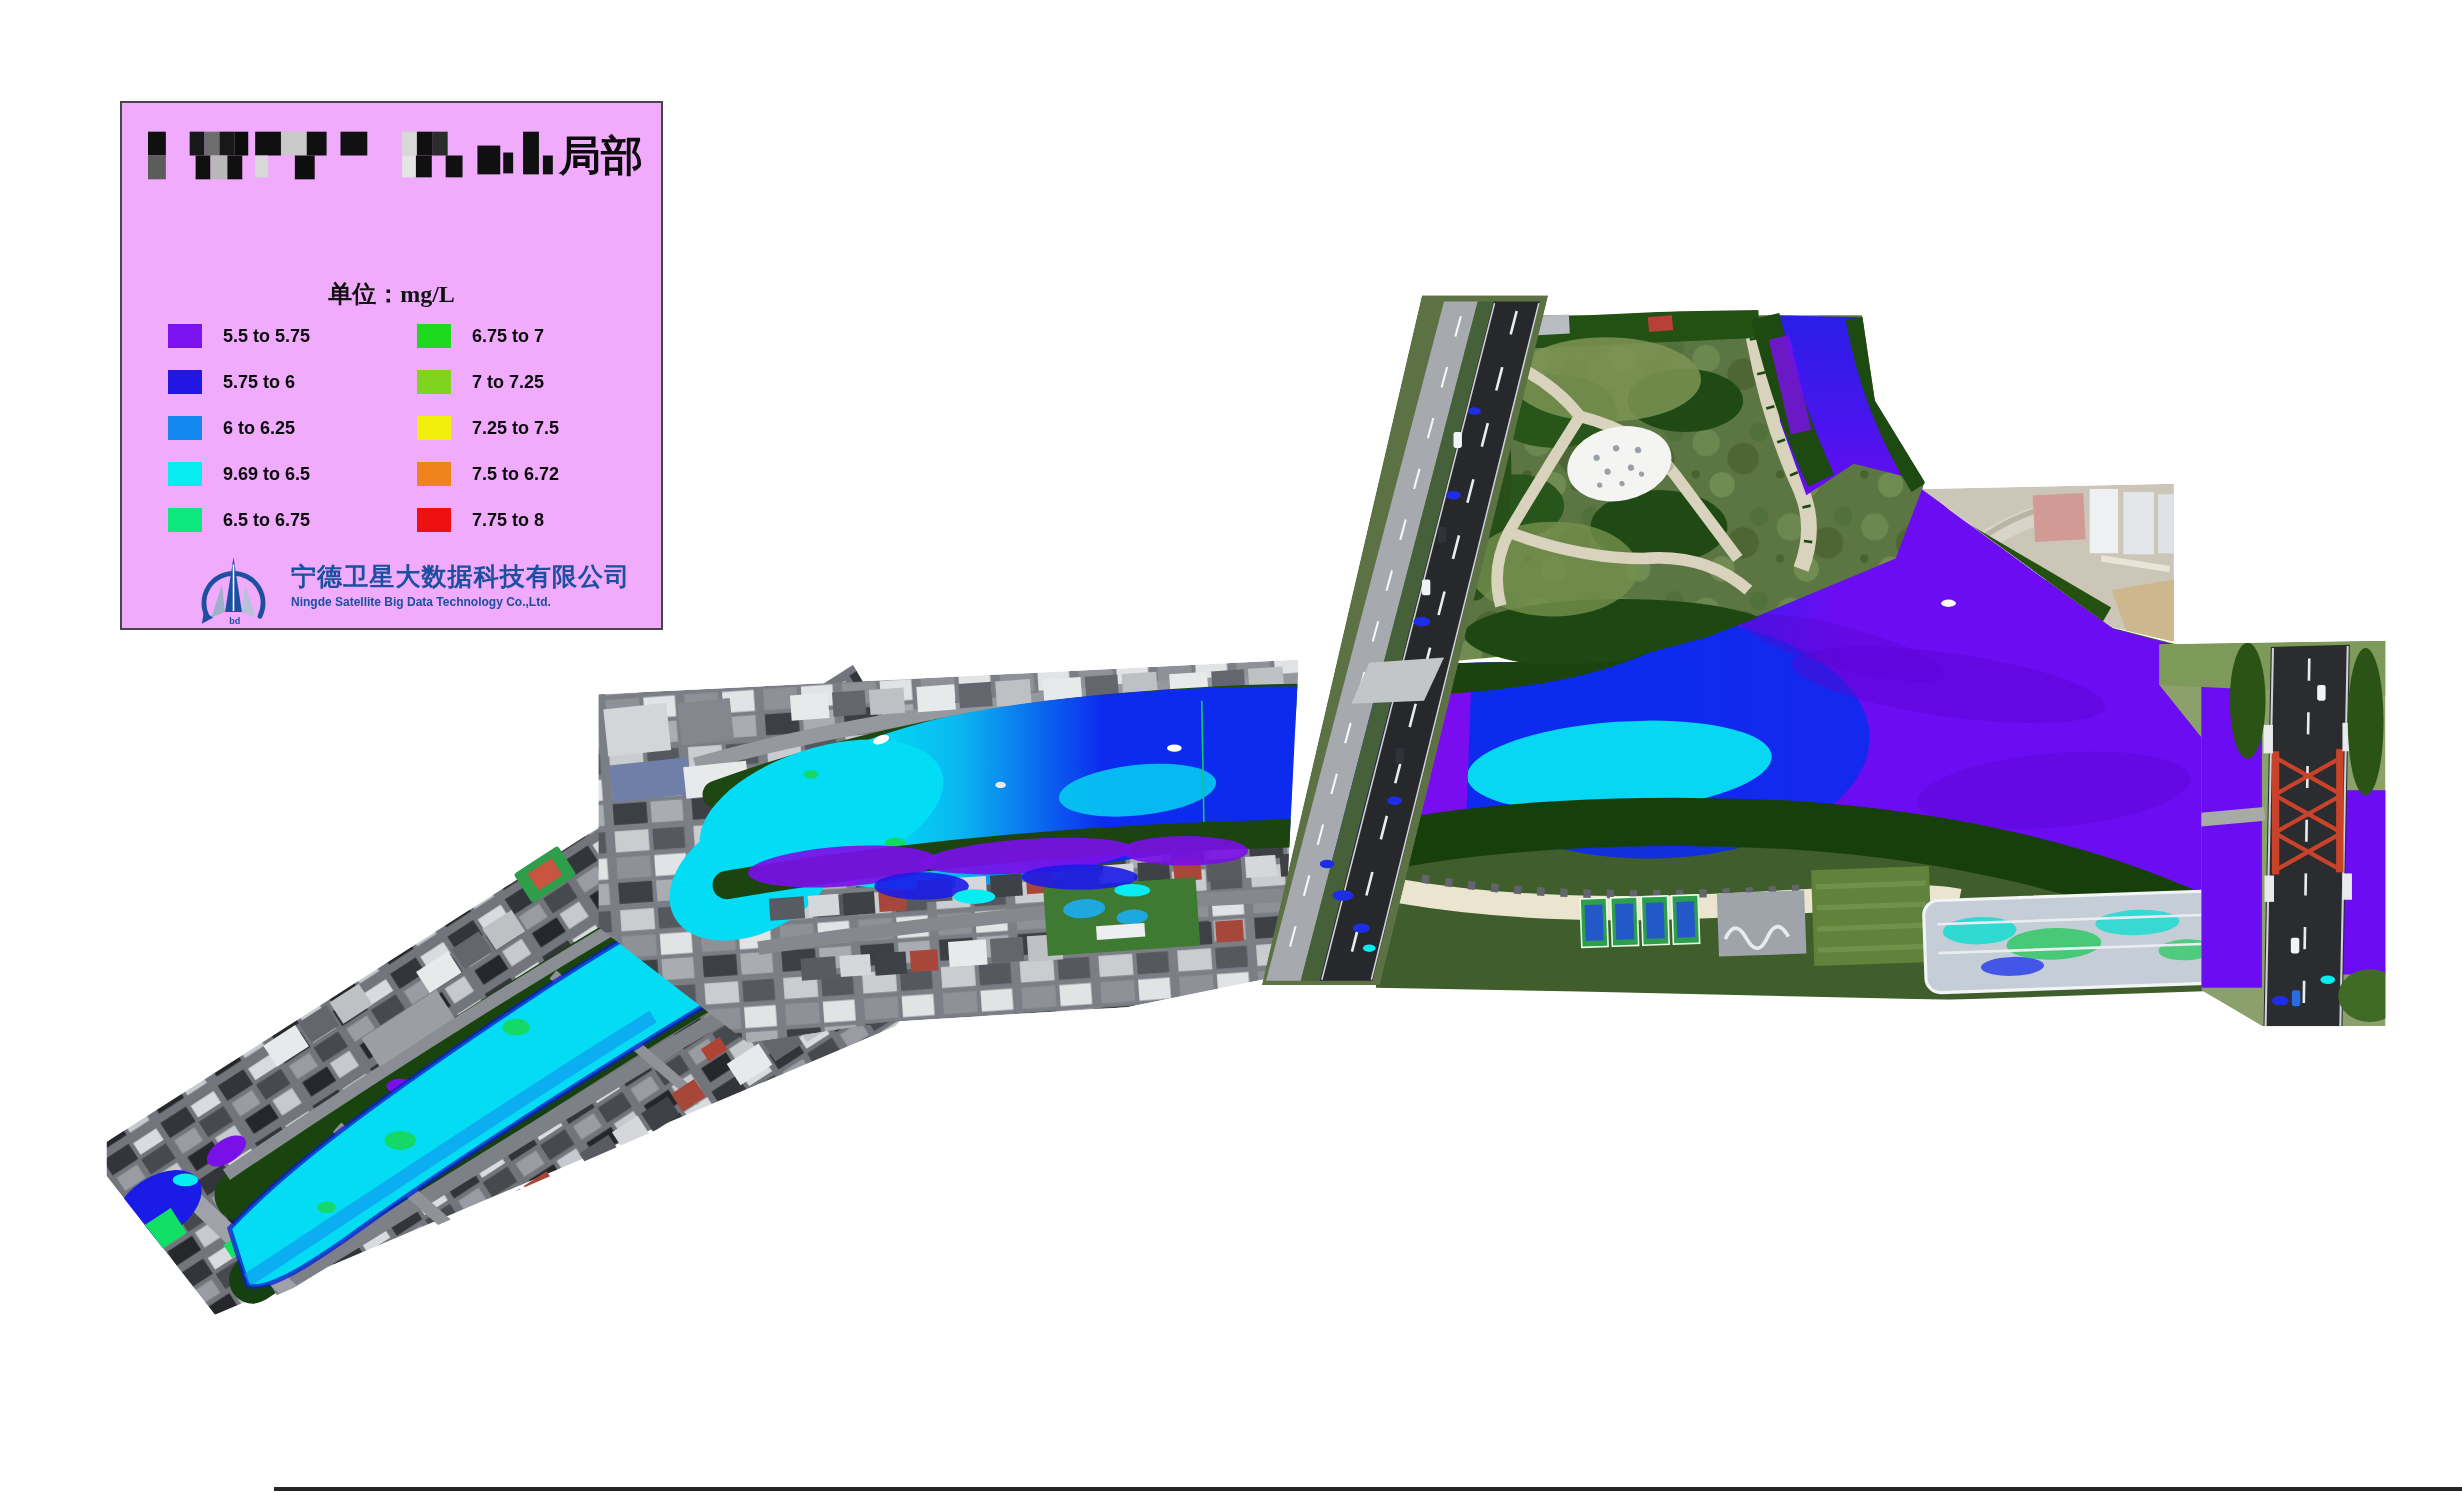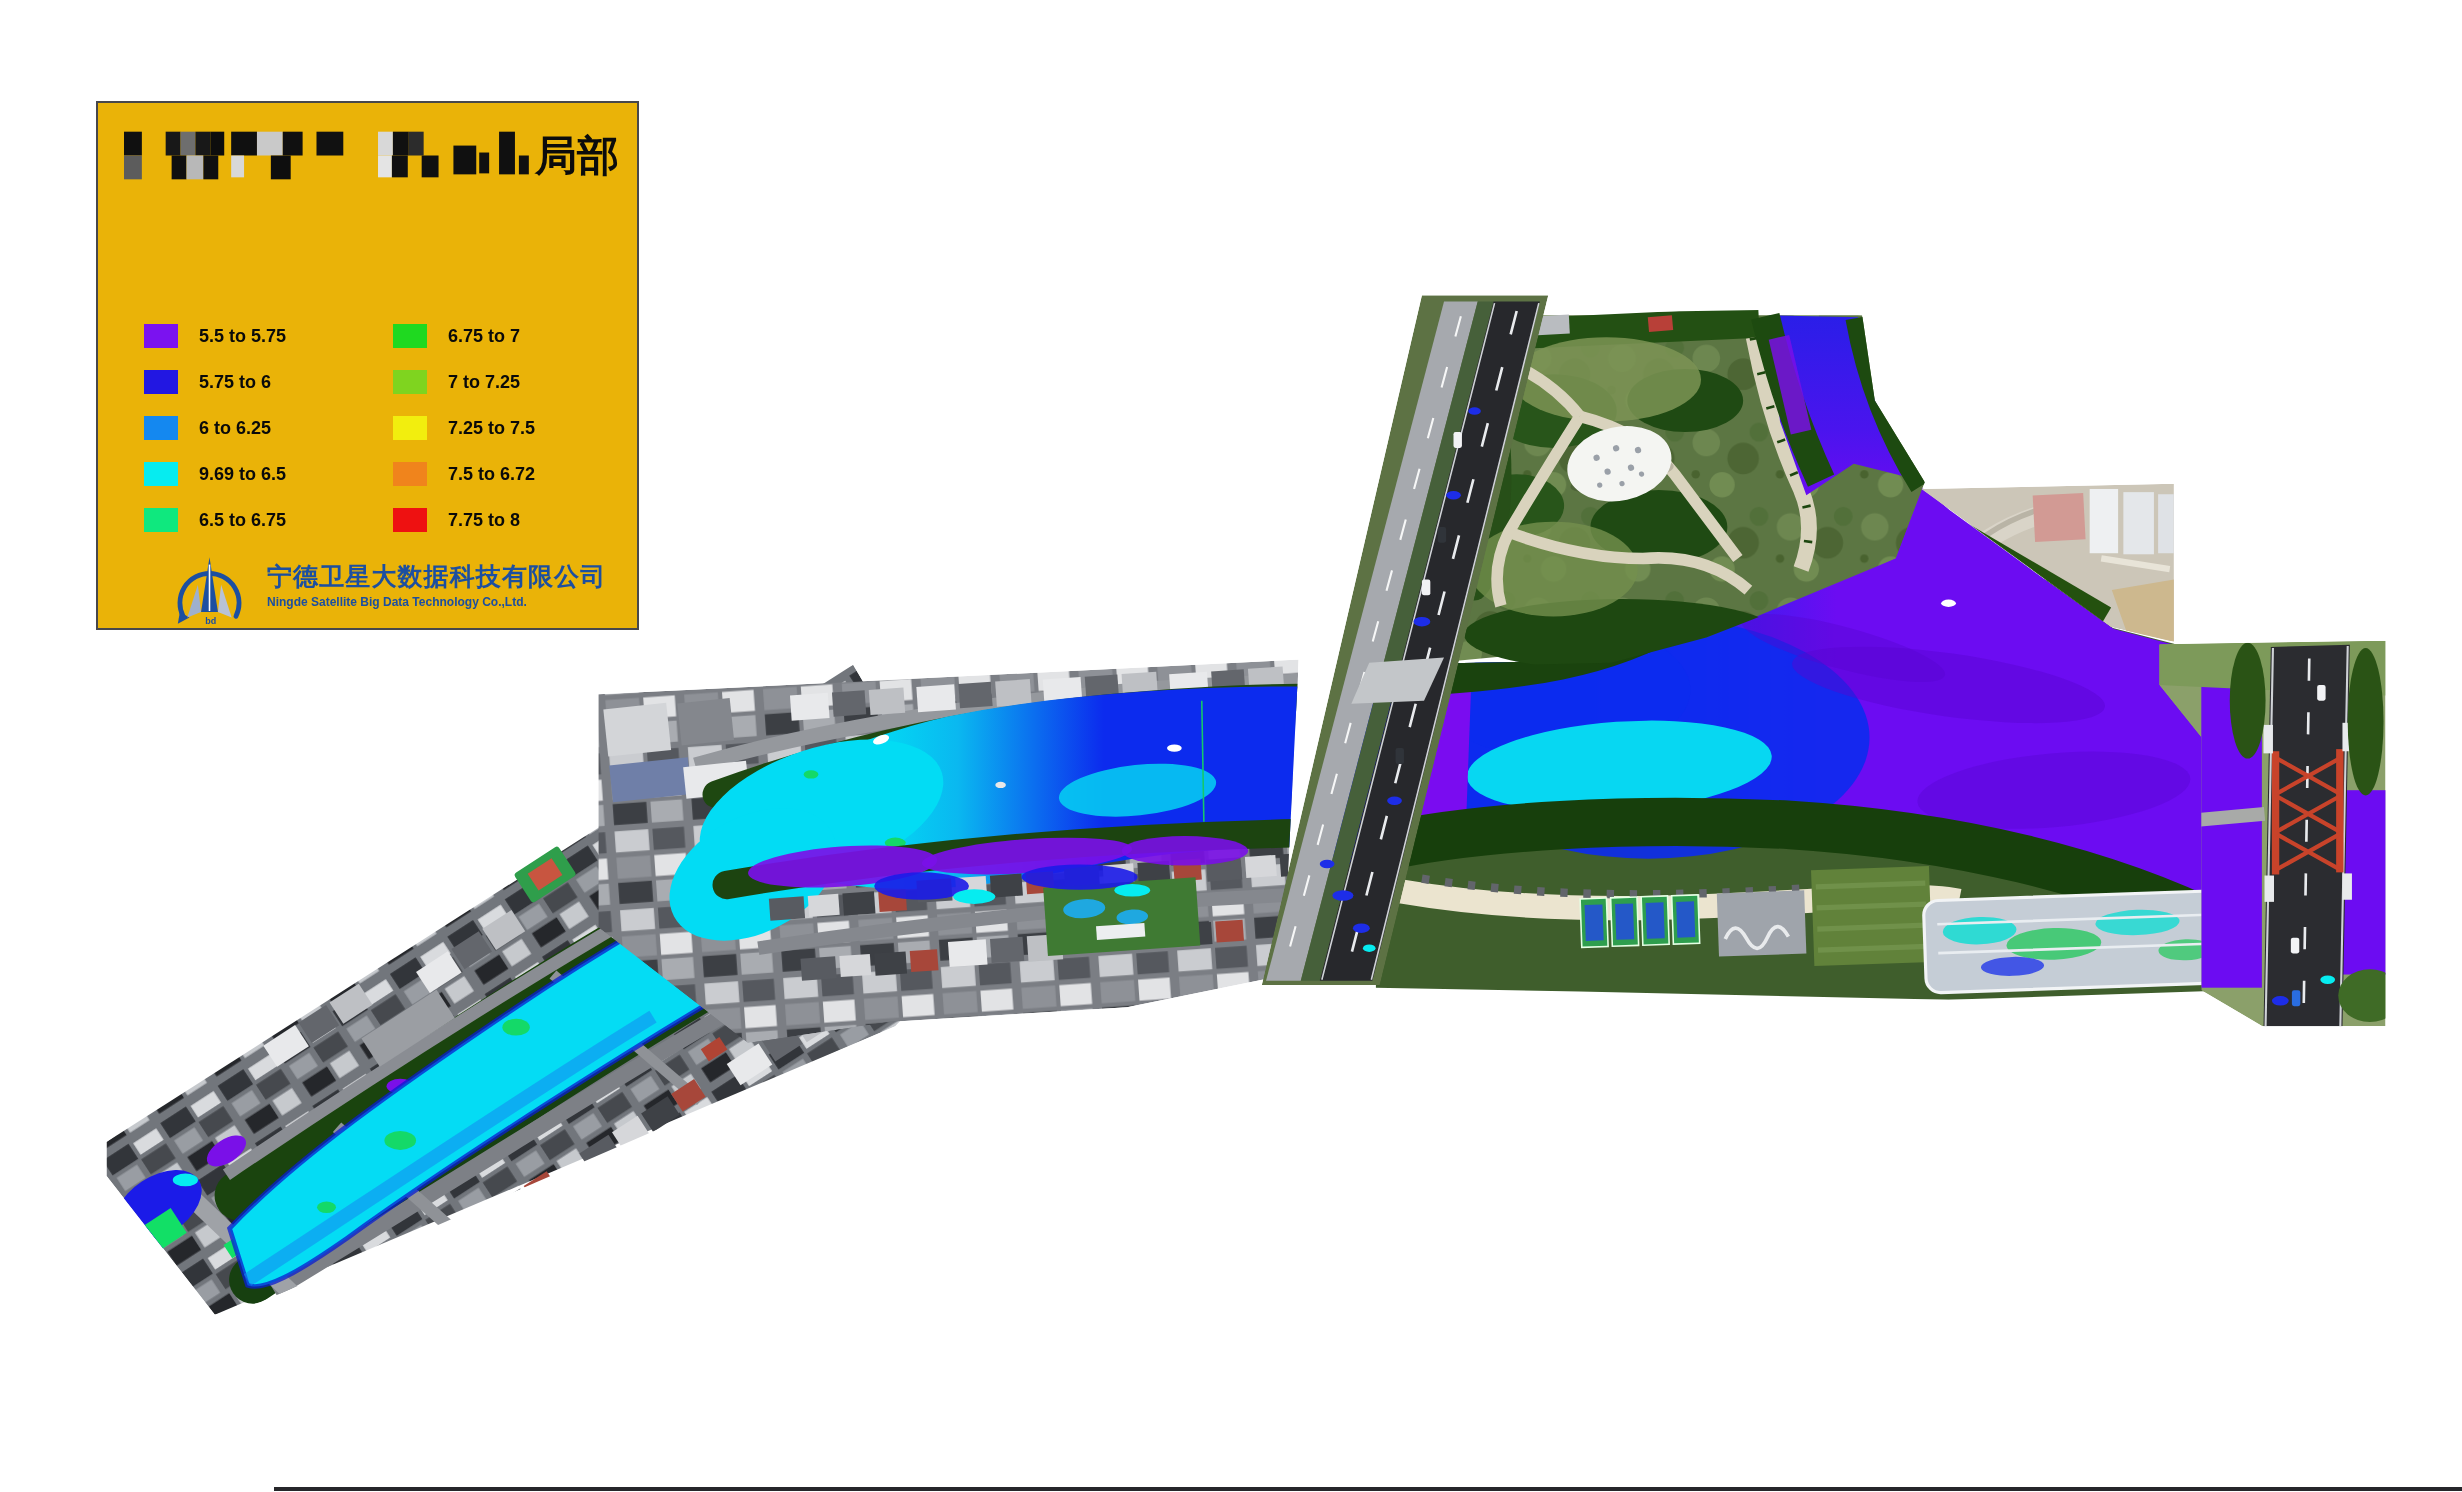--- a/index.html
+++ b/index.html
@@ -2,22 +2,22 @@
 <html style="--brand: #1c4fa0;font-size:8.4px"><head>
 <meta charset="utf-8">
 <style>
   html,body{margin:0;padding:0;background:#ffffff;}
   #page{position:relative;width:2462px;height:1493px;background:#ffffff;overflow:hidden;
         font-family:"Liberation Sans","DejaVu Sans",sans-serif;}
   #map-svg{position:absolute;left:0;top:0;width:2462px;height:1493px;}
   #bottom-rule{position:absolute;left:274px;top:1487px;width:2188px;height:3.7px;background:#26262a;}
 
   
-  #legend-panel{position:absolute;left:96px;top:101px;width:543px;height:529px;
-    border:2.1px solid #47474b;background:#eab308;box-sizing:border-box;z-index:5;}
+  #legend-panel{position:absolute;left:120px;top:101px;width:543px;height:529px;
+    border:2.1px solid #47474b;background:#f0abfc;box-sizing:border-box;z-index:5;}
   .redacted-row{position:absolute;left:26px;top:26px;width:495px;height:54px;display:flex;align-items:center;}
   .redacted-suffix{font-family:"Liberation Serif","DejaVu Serif",serif;font-weight:bold;
     font-size:42px;color:#0c0c0c;line-height:53px;margin-left:3.2px;white-space:nowrap;}
   .panel-title{position:absolute;top:71px;left:0;width:100%;text-align:center;
     font-family:"Liberation Serif","DejaVu Serif",serif;font-weight:bold;font-size:31px;
     letter-spacing:4.7px;color:#111;}
   .panel-subtitle{position:absolute;top:132px;left:0;width:100%;text-align:center;
     font-family:"Liberation Serif","DejaVu Serif",serif;font-weight:bold;font-size:25px;
     letter-spacing:0.5px;color:#111;}
   .panel-unit{position:absolute;top:175px;left:0;width:100%;text-align:center;
@@ -416,20 +416,21 @@
         <rect x="600" y="50" width="34" height="44" fill="#101010"></rect>
         <rect x="664" y="30" width="46" height="58" fill="#101010"></rect>
             <rect x="716" y="44" width="20" height="42" fill="#101010"></rect>
         <rect x="756" y="2" width="32" height="86" fill="#101010"></rect>
             <rect x="796" y="50" width="20" height="38" fill="#101010"></rect>
       </g>
     </svg>
     <span class="redacted-suffix">局部</span>
   </div>
 
+  <div class="panel-unit">单位：mg/L</div>
 
   <div class="legend-cols">
     <div class="legend-col c1">
           <div class="legend-row">
             <span class="swatch" style="background: rgb(123, 18, 240);"></span>
             <span class="clabel">5.5 to 5.75</span>
           </div>
           <div class="legend-row">
             <span class="swatch" style="background: rgb(34, 23, 226);"></span>
             <span class="clabel">5.75 to 6</span>

